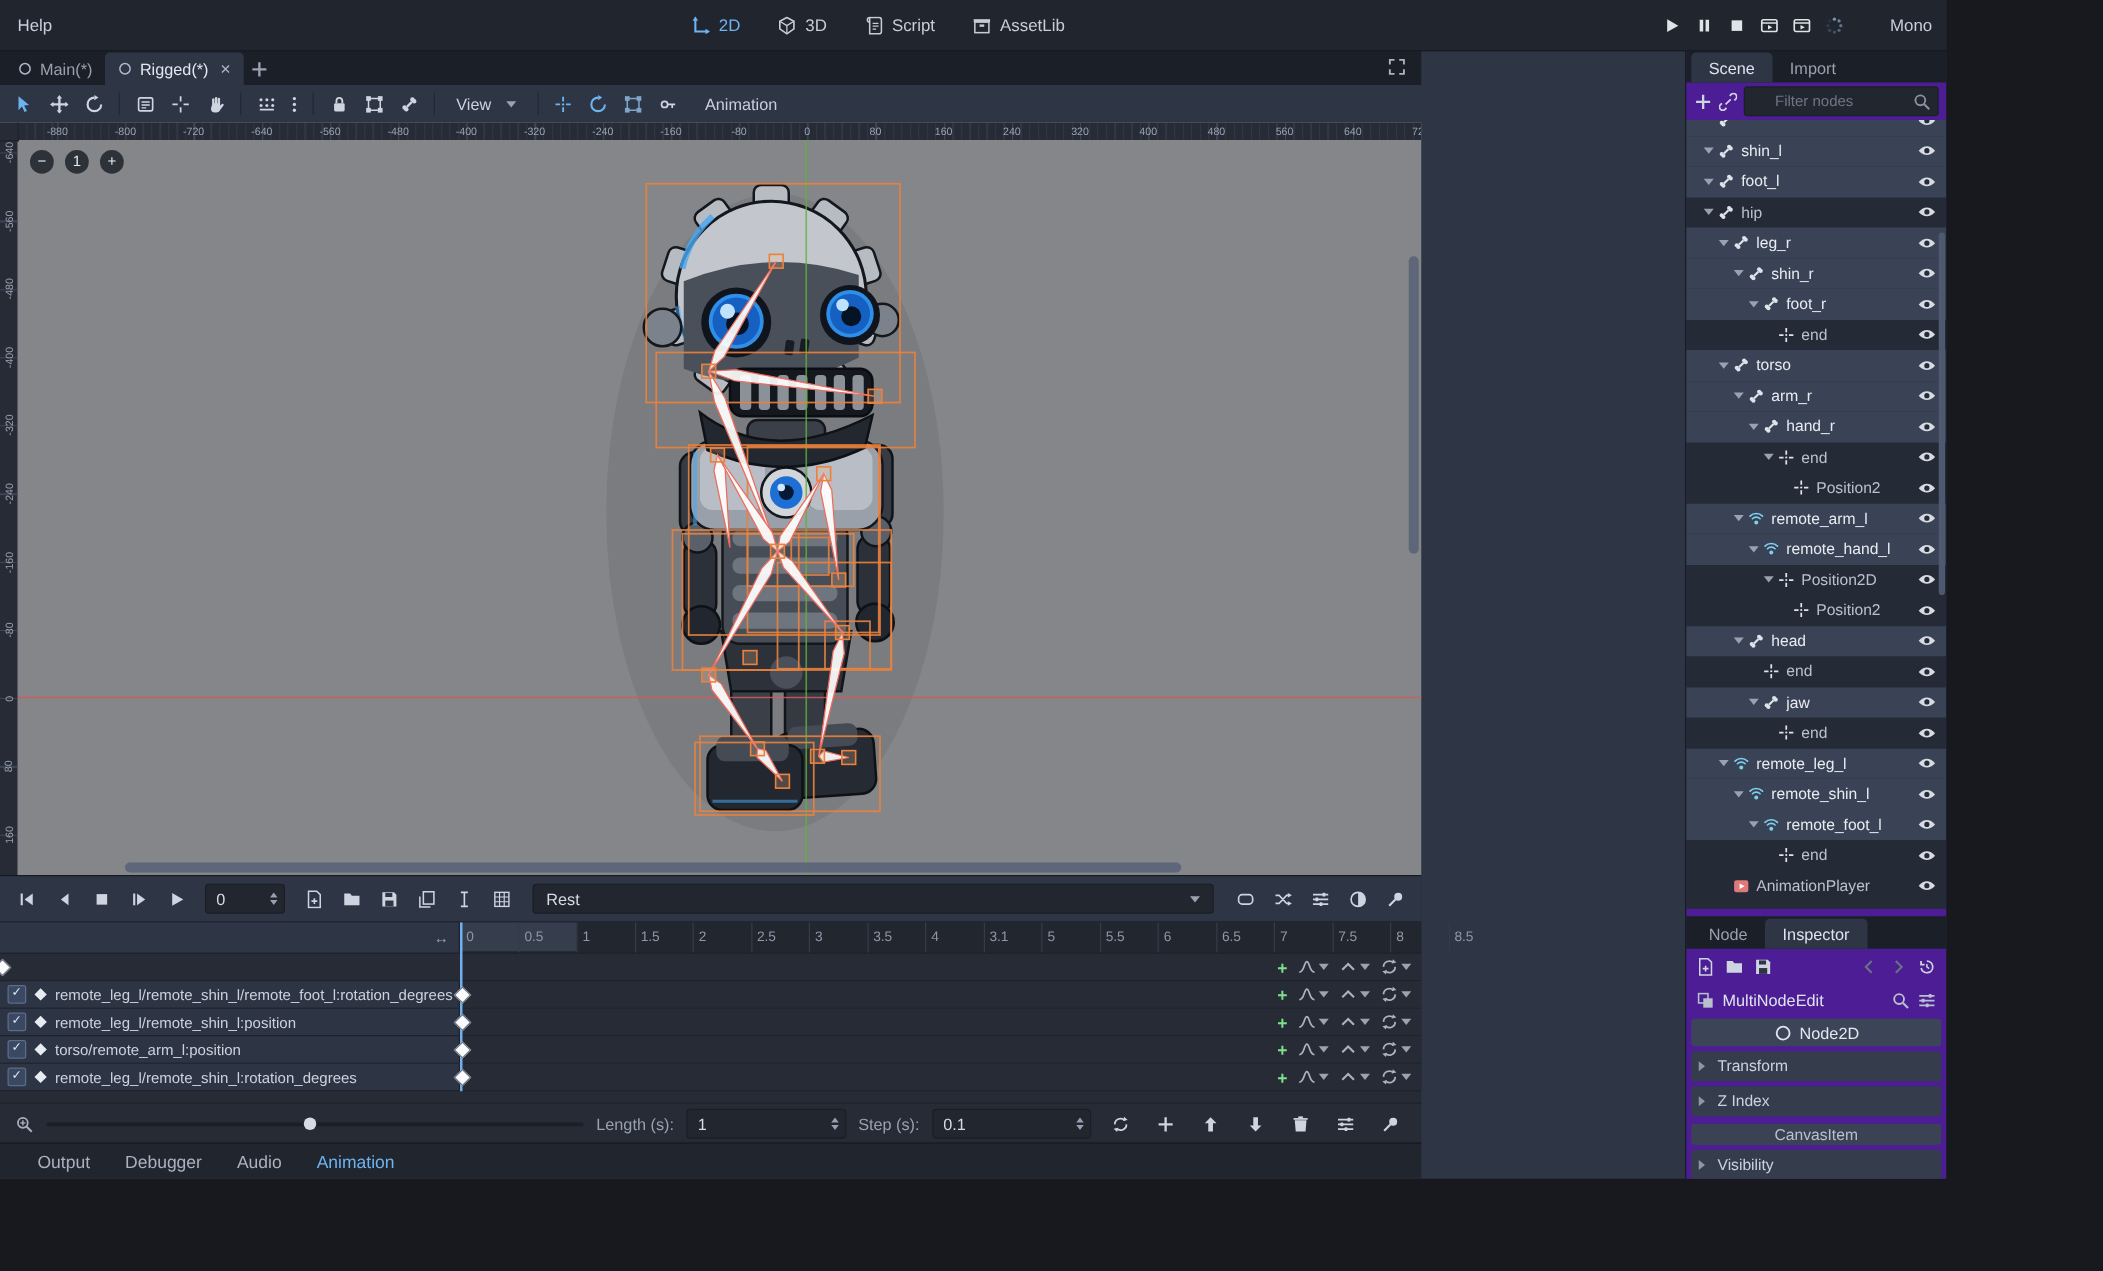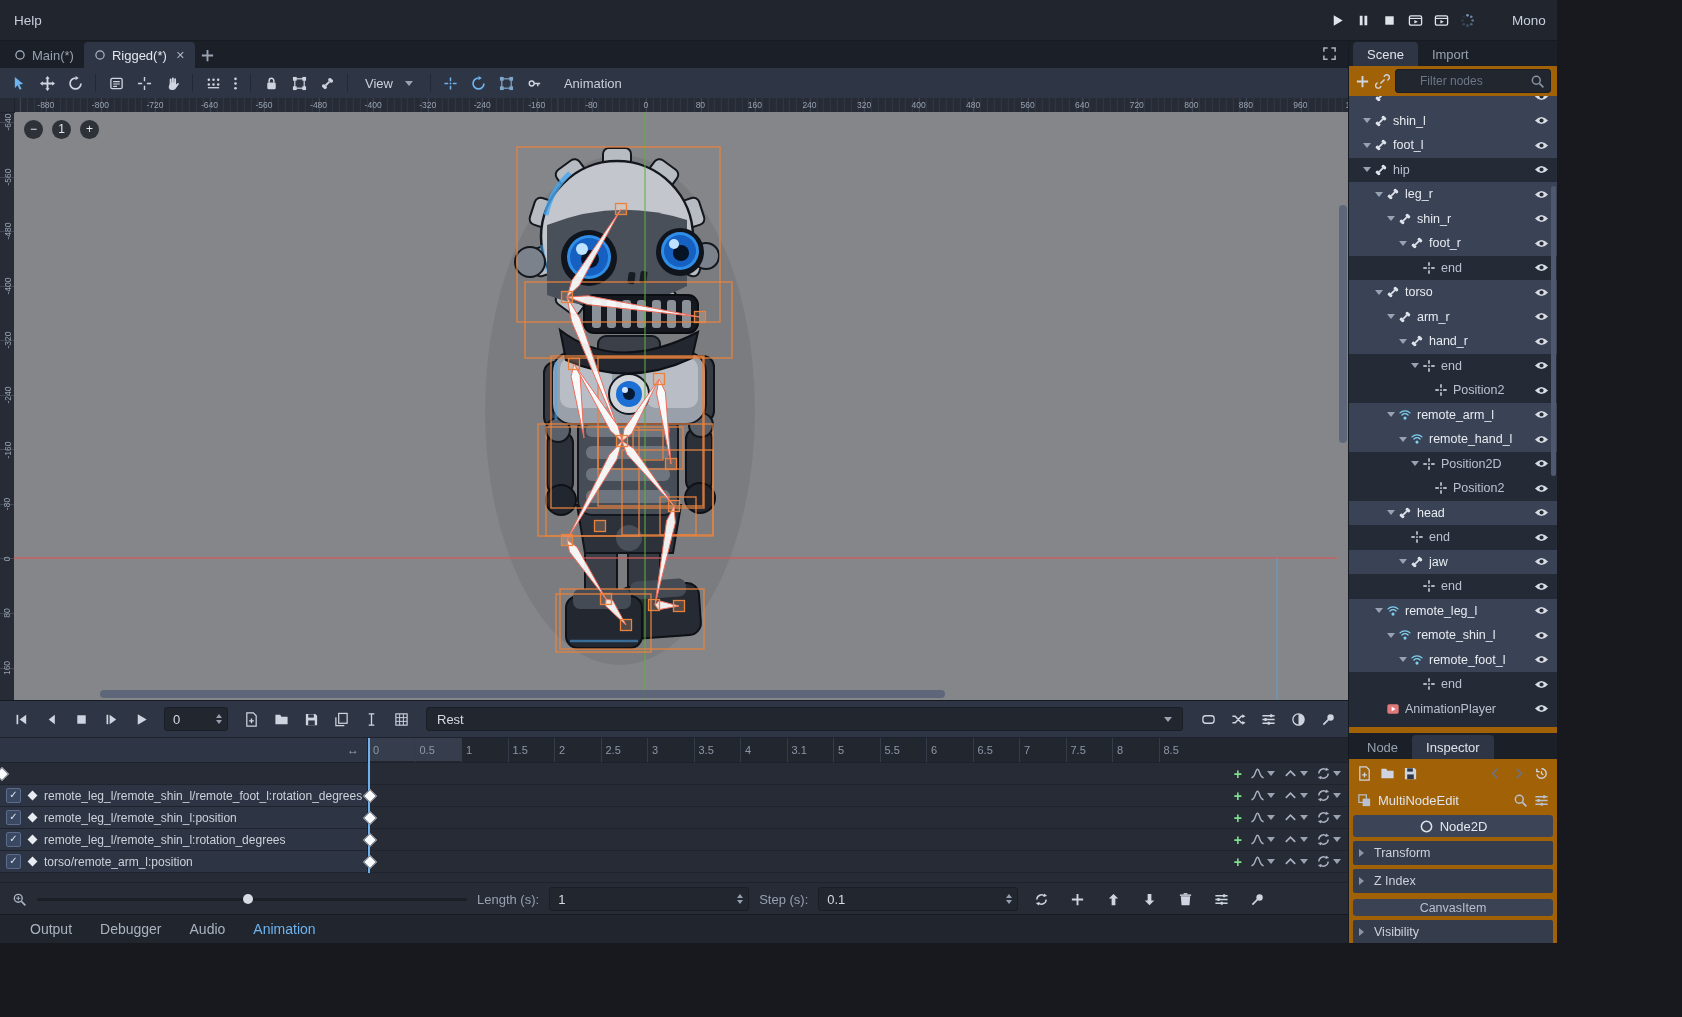--- a/index.html
+++ b/index.html
@@ -15,21 +15,21 @@
   .menubar{position:absolute;top:0;left:0;right:0;height:40px;background:#21262e;border-bottom:1px solid #161a21;display:flex;align-items:center;z-index:5}
   .menu-item{padding:0 14px;font-size:13.5px;color:#c8cede}
   .modes{position:absolute;left:545px;top:0;height:40px;display:flex;align-items:center;gap:14px}
   .mode{display:flex;align-items:center;gap:7px;padding:0 8px;font-size:13.5px;color:#c6cdd9}
   .mode[data-active="true"]{color:#6db3f0}
   .playcluster{position:absolute;left:1330px;top:0;height:40px;display:flex;align-items:center;gap:11px;color:#dfe3ea}
   .playcluster .spin-ic{color:#7a93b8}
   .runtime{position:absolute;left:1512px;top:0;height:40px;display:flex;align-items:center;font-size:13.5px;color:#c8cede}
 
   
-  .left{position:absolute;left:0;top:40px;width:1349px;bottom:0}
+  .left{position:absolute;left:0;top:40px;width:1137px;bottom:0}
   .scenetabs{position:absolute;top:0;left:0;right:0;height:28px;background:#1b2028;display:flex;align-items:flex-end;padding-left:4px}
   .stab{height:26px;display:flex;align-items:center;gap:6px;padding:0 10px;font-size:13px;color:#98a1b0;border-radius:4px 4px 0 0}
   .stab[data-active="true"]{background:#2e3544;color:#e3e7ee}
   .stab .ic{width:12px;height:12px;color:#aeb8c8}
   .stab .close{font-size:11px;color:#aab2c0;margin-left:3px}
   .stab .close::before{content:"\2715"}
   .addtab{width:24px;height:26px;display:flex;align-items:center;justify-content:center;color:#9aa3b2}
   .expandbtn{position:absolute;right:12px;top:6px;color:#aab3c2}
 
   .cvtoolbar{position:absolute;top:28px;left:0;right:0;height:30px;background:#2e3544;border-bottom:1px solid #1d222c;display:flex;align-items:center;padding-left:6px;gap:2px}
@@ -103,21 +103,21 @@
   .zslider{position:relative;width:430px;height:16px;flex:none}
   .ztrack{position:absolute;left:0;right:0;top:7px;height:3px;background:#1b2027;border-radius:2px}
   .zhandle{position:absolute;left:48%;top:3px;width:10px;height:10px;border-radius:50%;background:#d7dce4}
   .lbl{font-size:13px;color:#98a1b1;white-space:nowrap}
 
   .bottomtabs{position:absolute;left:0;right:0;bottom:0;height:28px;background:#21262e;border-top:1px solid #161a21;display:flex;align-items:center;padding-left:16px}
   .btab{padding:0 14px;font-size:14px;color:#aab2c0}
   .btab[data-active="true"]{color:#6db3f0}
 
   
-  .dock{position:absolute;right:0;top:40px;width:208px;bottom:0;background:#a16207;border-left:1px solid #161a21;display:flex;flex-direction:column}
+  .dock{position:absolute;right:0;top:40px;width:208px;bottom:0;background:#4c1d95;border-left:1px solid #161a21;display:flex;flex-direction:column}
   .docktabs{height:26px;background:#1b2028;display:flex;align-items:flex-end;padding-left:4px;flex:none}
   .dtab{height:24px;display:flex;align-items:center;padding:0 14px;font-size:13px;color:#98a1b0;border-radius:4px 4px 0 0}
   .dtab[data-active="true"]{background:#2e3544;color:#dfe4ec}
   .filterbar{height:30px;display:flex;align-items:center;gap:5px;padding:0 6px;flex:none;color:#cfd5e0}
   .filterinput{flex:1;position:relative;height:22px;background:#21262f;border:1px solid #1a1e26;border-radius:3px;display:flex;align-items:center;min-width:0}
   .filterinput input{flex:1;background:transparent;border:0;outline:0;color:#c6cdd9;font-size:12px;font-family:inherit;padding:0 4px 0 24px;min-width:0}
   .filterinput input::placeholder{color:#6d7687}
   .filterinput .ic{color:#8a93a4;margin-right:5px}
 
   .tree{height:631px;background:#252b36;overflow:hidden;position:relative;flex:none}
@@ -396,20 +396,50 @@
 </defs>
 </svg>
 
 <div class="screen">
 <div class="window">
 
   <div class="menubar">
     <div style="display:flex;align-items:center">
 
         <span class="menu-item">Help</span>
+      </div>
+    <div class="modes">
+
+        <div class="mode" data-active="true">
+          <svg class="ic ic17">
+              <use href="#i-2d"></use>
+            </svg>
+          <span>2D</span>
+        </div>
+
+        <div class="mode" data-active="false">
+          <svg class="ic ic17">
+              <use href="#i-3d"></use>
+            </svg>
+          <span>3D</span>
+        </div>
+
+        <div class="mode" data-active="false">
+          <svg class="ic ic17">
+              <use href="#i-script"></use>
+            </svg>
+          <span>Script</span>
+        </div>
+
+        <div class="mode" data-active="false">
+          <svg class="ic ic17">
+              <use href="#i-assetlib"></use>
+            </svg>
+          <span>AssetLib</span>
+        </div>
       </div>
     <div class="playcluster">
       <svg class="ic ic17">
             <use href="#i-play"></use>
           </svg>
       <svg class="ic ic17">
             <use href="#i-pause"></use>
           </svg>
       <svg class="ic ic17">
             <use href="#i-stop"></use>
@@ -979,21 +1009,21 @@
                       <span class="dcaret"></span>
                     </span>
                 </div>
               </div>
             </div>
 
             <div class="arow">
               <div class="azone">
                 <span class="chk"></span>
                 <span class="tdia"></span>
-                <span class="tname">remote_leg_l/remote_shin_l:rotation_degrees</span>
+                <span class="tname">torso/remote_arm_l:position</span>
               </div>
               <div class="tzone">
                 <span class="key"></span>
                 <div class="tbtns">
                   <span class="addkey"></span>
                   <span class="pair">
                       <svg class="ic ic12">
                         <use href="#i-curve"></use>
                       </svg>
                       <span class="dcaret"></span>
@@ -1011,21 +1041,21 @@
                       <span class="dcaret"></span>
                     </span>
                 </div>
               </div>
             </div>
 
             <div class="arow">
               <div class="azone">
                 <span class="chk"></span>
                 <span class="tdia"></span>
-                <span class="tname">torso/remote_arm_l:position</span>
+                <span class="tname">remote_leg_l/remote_shin_l:rotation_degrees</span>
               </div>
               <div class="tzone">
                 <span class="key"></span>
                 <div class="tbtns">
                   <span class="addkey"></span>
                   <span class="pair">
                       <svg class="ic ic12">
                         <use href="#i-curve"></use>
                       </svg>
                       <span class="dcaret"></span>

